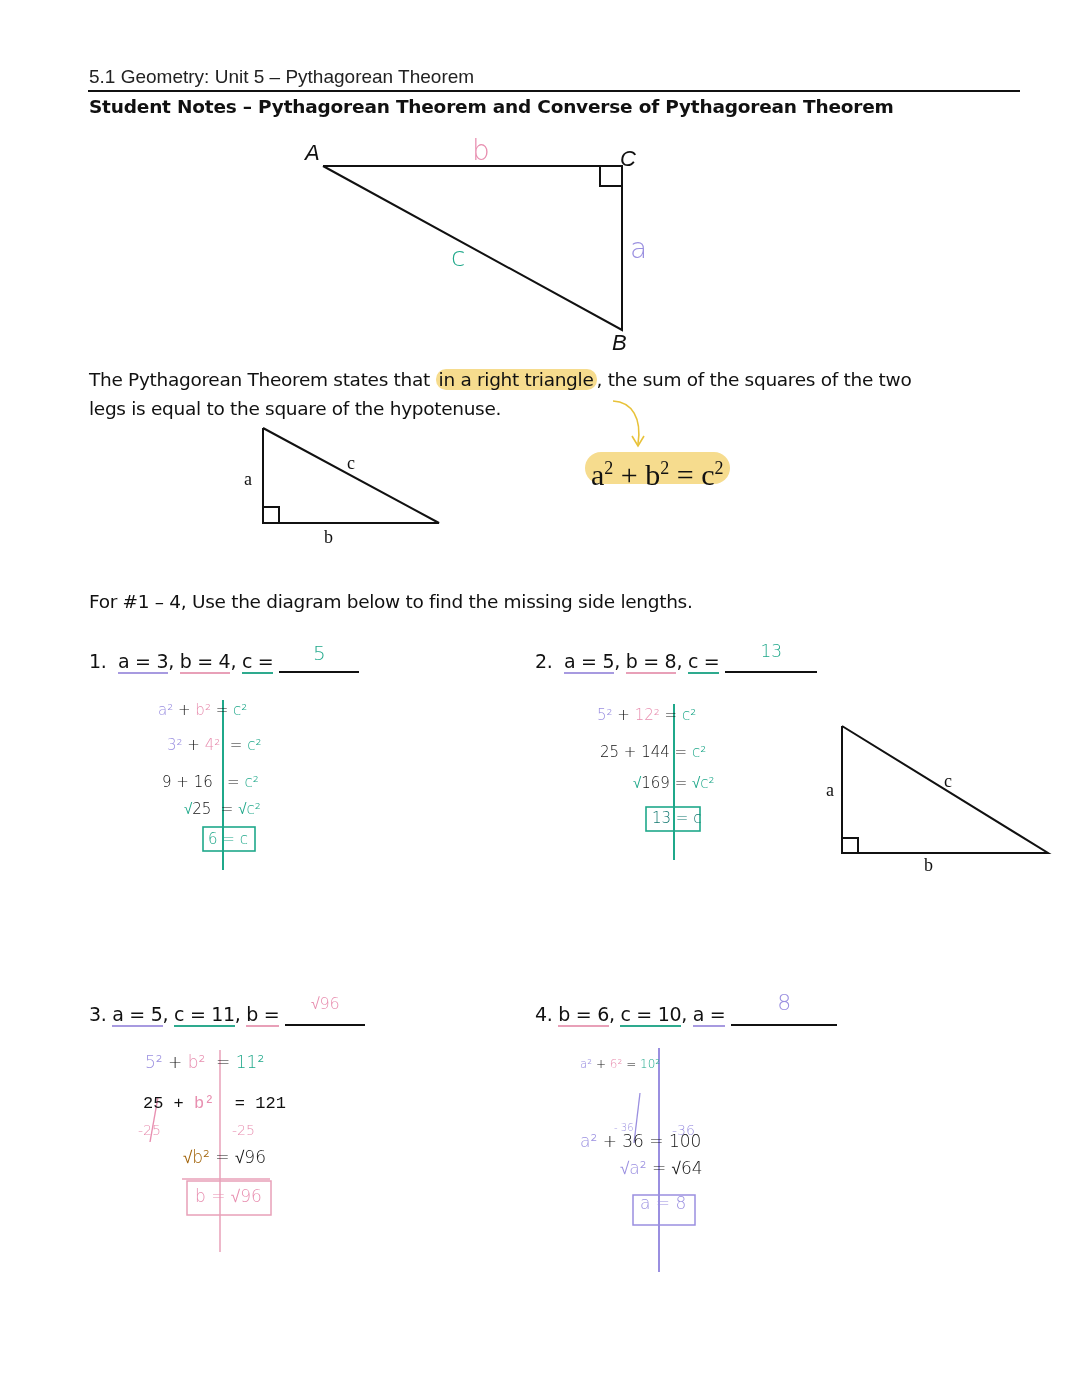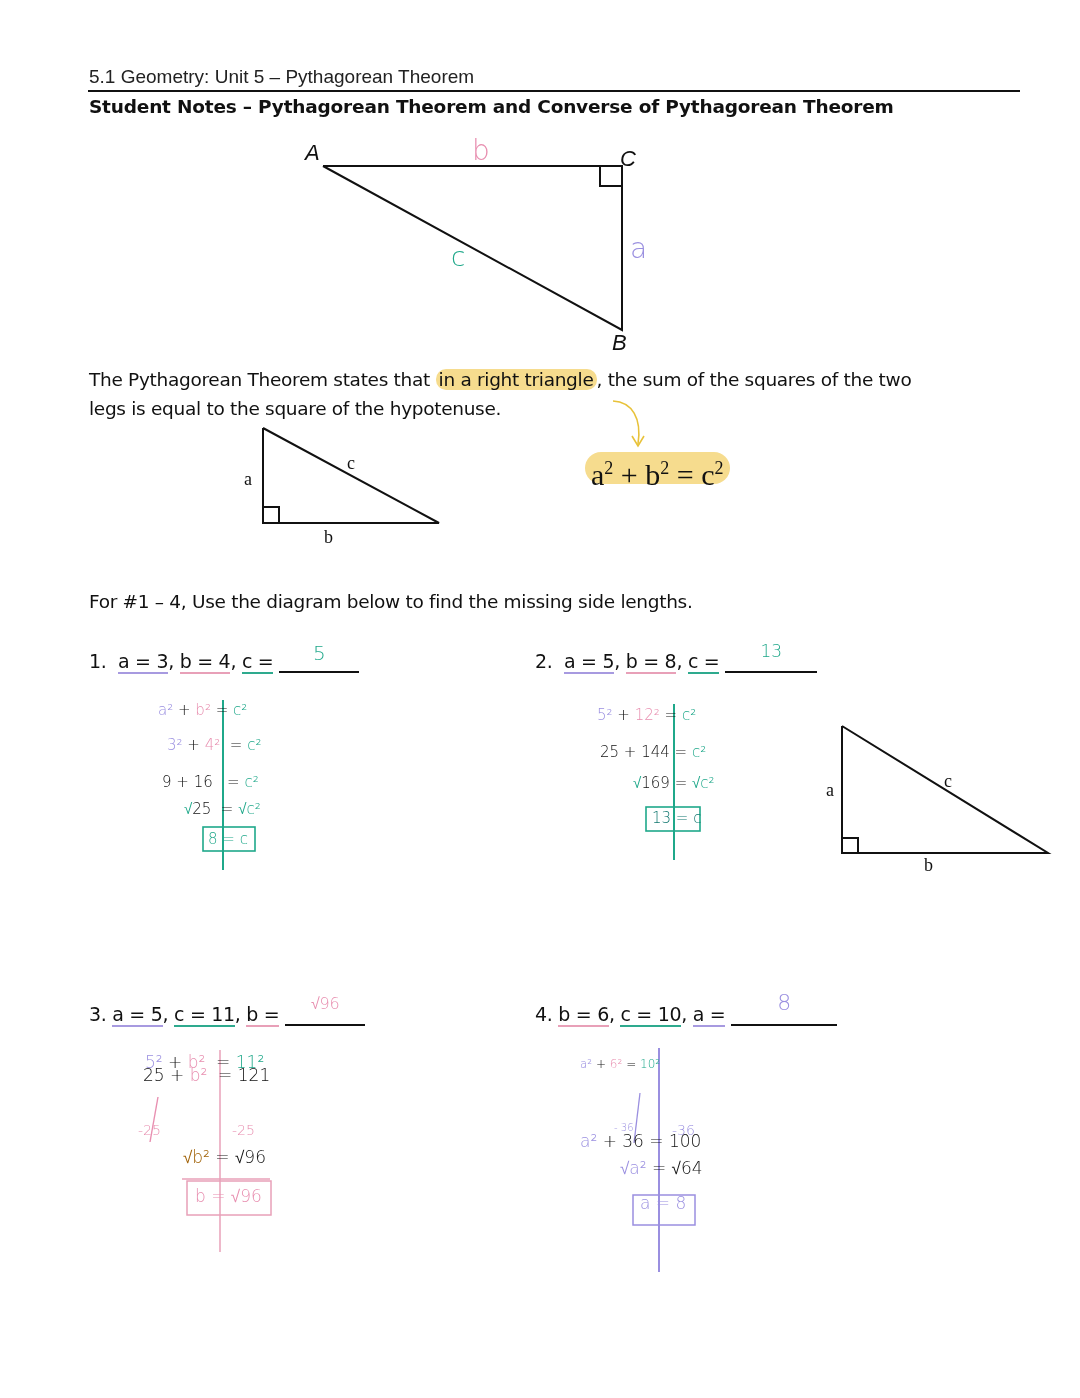--- a/index.html
+++ b/index.html
@@ -74,21 +74,21 @@
 </div>
 <div class="abs work hand" style="left:0;top:0;">
   <svg width="1080" height="1398" style="left:0;top:0;">
     <line x1="223" y1="700" x2="223" y2="870" stroke="#1fa88a" stroke-width="2"></line>
     <rect x="203" y="827" width="52" height="24" fill="none" stroke="#1fa88a" stroke-width="1.6"></rect>
   </svg>
   <div class="ln" style="left:158px;top:703px;color:#1fa88a;"><span style="color:#9a8fe0;">a²</span> <span style="color:#111;">+</span> <span style="color:#e88fb0;">b²</span> <span style="color:#111;">=</span> c²</div>
   <div class="ln" style="left:160px;top:738px;color:#1fa88a;margin-left:7px;"><span style="color:#9a8fe0;">3²</span> <span style="color:#111;">+</span> <span style="color:#e88fb0;">4²</span>&nbsp; <span style="color:#111;">=</span> c²</div>
   <div class="ln" style="left:162px;top:775px;color:#111;">9 + 16 &nbsp;&nbsp;= <span style="color:#1fa88a;">c²</span></div>
   <div class="ln" style="left:184px;top:802px;color:#111;"><span style="color:#1fa88a;">√</span>25 &nbsp;= <span style="color:#1fa88a;">√c²</span></div>
-  <div class="ln" style="left:208px;top:832px;color:#1fa88a;">8 = c</div>
+  <div class="ln" style="left:208px;top:832px;color:#1fa88a;">6 = c</div>
 </div>
 
 <div class="abs prob" style="left:535px;top:650px;">
   <span>2.</span>&nbsp;
   <span class="u-purple">a = 5</span>,
   <span class="u-pink">b = 8</span>,
   <span class="u-green">c =</span>
   <span class="blank" style="width:92px;"><span class="hand" style="color:#1fa88a;font-size:17px;">13</span></span>
 </div>
 <div class="abs work hand" style="left:0;top:0;">
@@ -118,21 +118,21 @@
   <span class="blank" style="width:80px;"><span class="hand" style="color:#e88fb0;font-size:16px;">√96</span></span>
 </div>
 <div class="abs work hand" style="left:0;top:0;">
   <svg width="1080" height="1398" style="left:0;top:0;">
     <line x1="220" y1="1050" x2="220" y2="1252" stroke="#e8a0b8" stroke-width="1.5"></line>
     <line x1="182" y1="1179" x2="270" y2="1179" stroke="#e8a0b8" stroke-width="1.4"></line>
     <rect x="187" y="1181" width="84" height="34" fill="none" stroke="#e8a0b8" stroke-width="1.5"></rect>
     <line x1="158" y1="1097" x2="150" y2="1142" stroke="#e88fb0" stroke-width="1.4"></line>
   </svg>
   <div class="ln" style="left:145px;top:1054px;color:#111;font-size:17px;"><span style="color:#9a8fe0;">5²</span> + <span style="color:#e88fb0;">b²</span> &nbsp;= <span style="color:#1fa88a;">11²</span></div>
-  <div class="ln" style="left:143px;top:1067px;color:#111;font-size:17px;">25 + <span style="color:#e88fb0;">b²</span> &nbsp;= 121</div>
+  <div class="ln" style="left:143px;top:1095px;color:#111;font-size:17px;font-family:Liberation Mono, monospace;">25 + <span style="color:#e88fb0;">b²</span> &nbsp;= 121</div>
   <div class="ln" style="left:138px;top:1123px;color:#e88fb0;font-size:14px;">-25</div>
   <div class="ln" style="left:232px;top:1123px;color:#e88fb0;font-size:14px;">-25</div>
   <div class="ln" style="left:183px;top:1149px;color:#111;font-size:17px;"><span style="color:#a16207;">√b²</span> = √96</div>
   <div class="ln" style="left:195px;top:1188px;color:#e88fb0;font-size:17px;">b = √96</div>
 </div>
 
 <div class="abs prob" style="left:535px;top:1003px;">
   <span>4.</span>
   <span class="u-pink">b = 6</span>,
   <span class="u-green">c = 10</span>,

